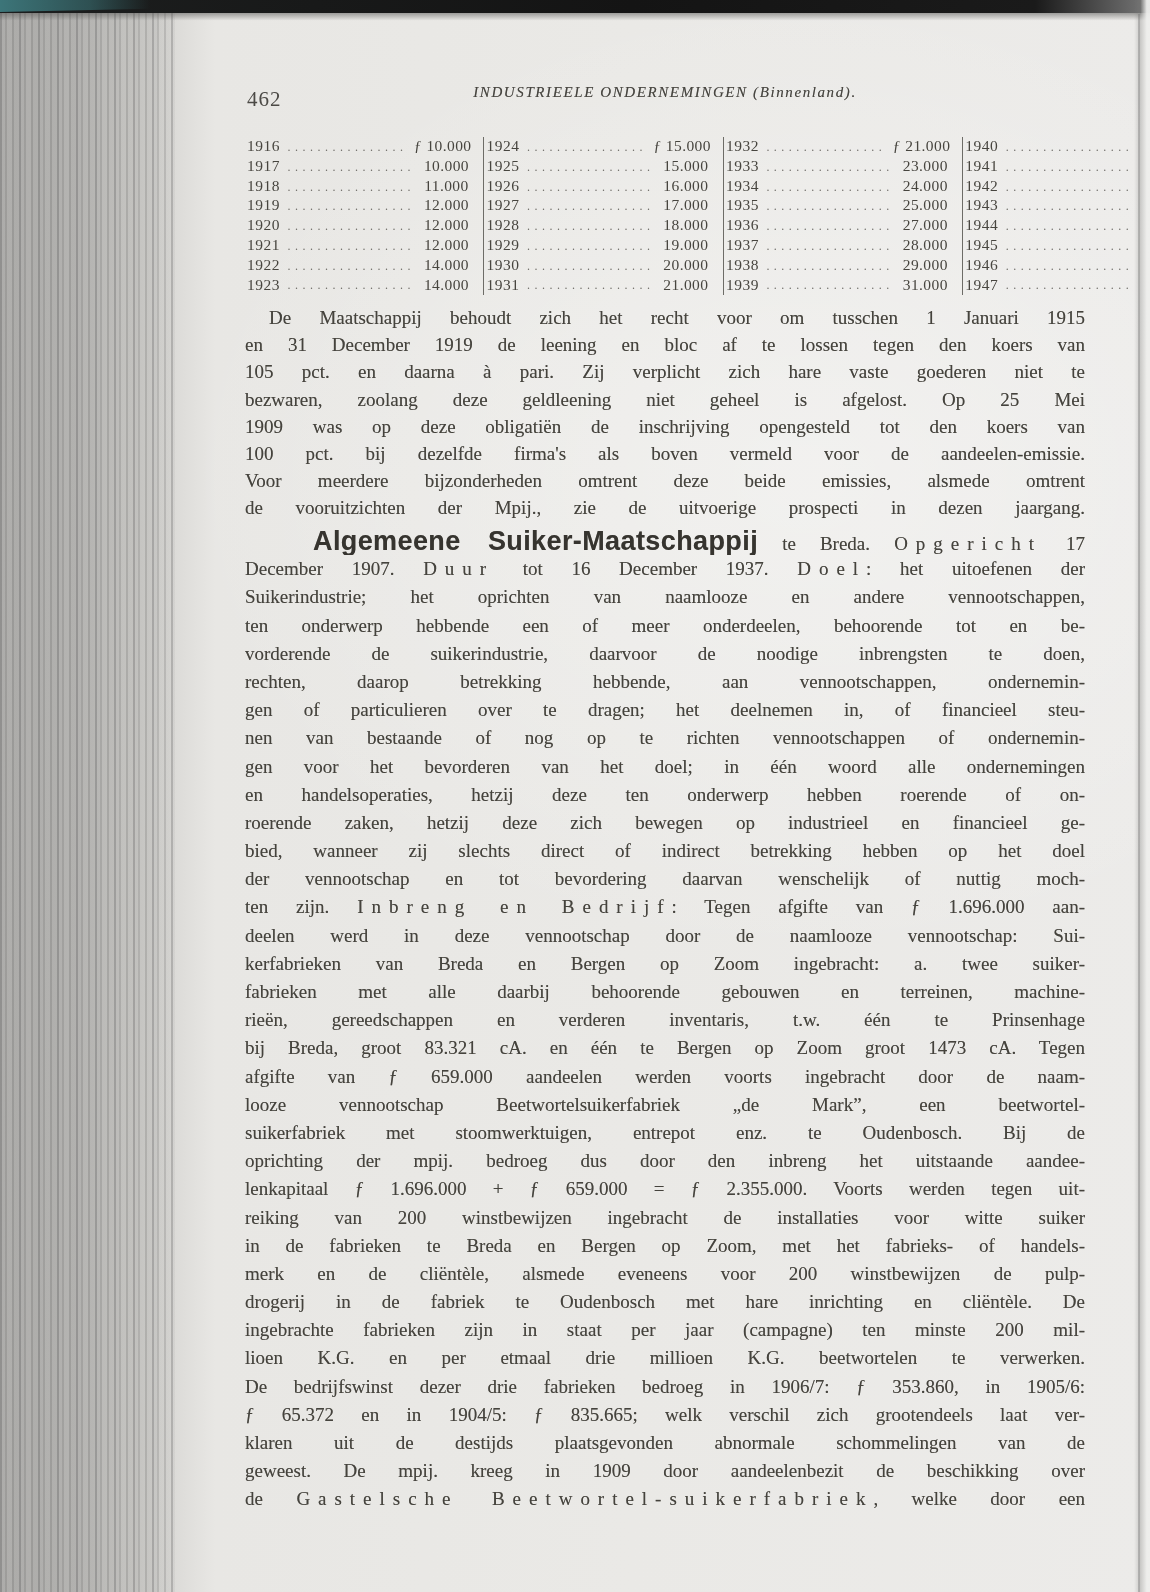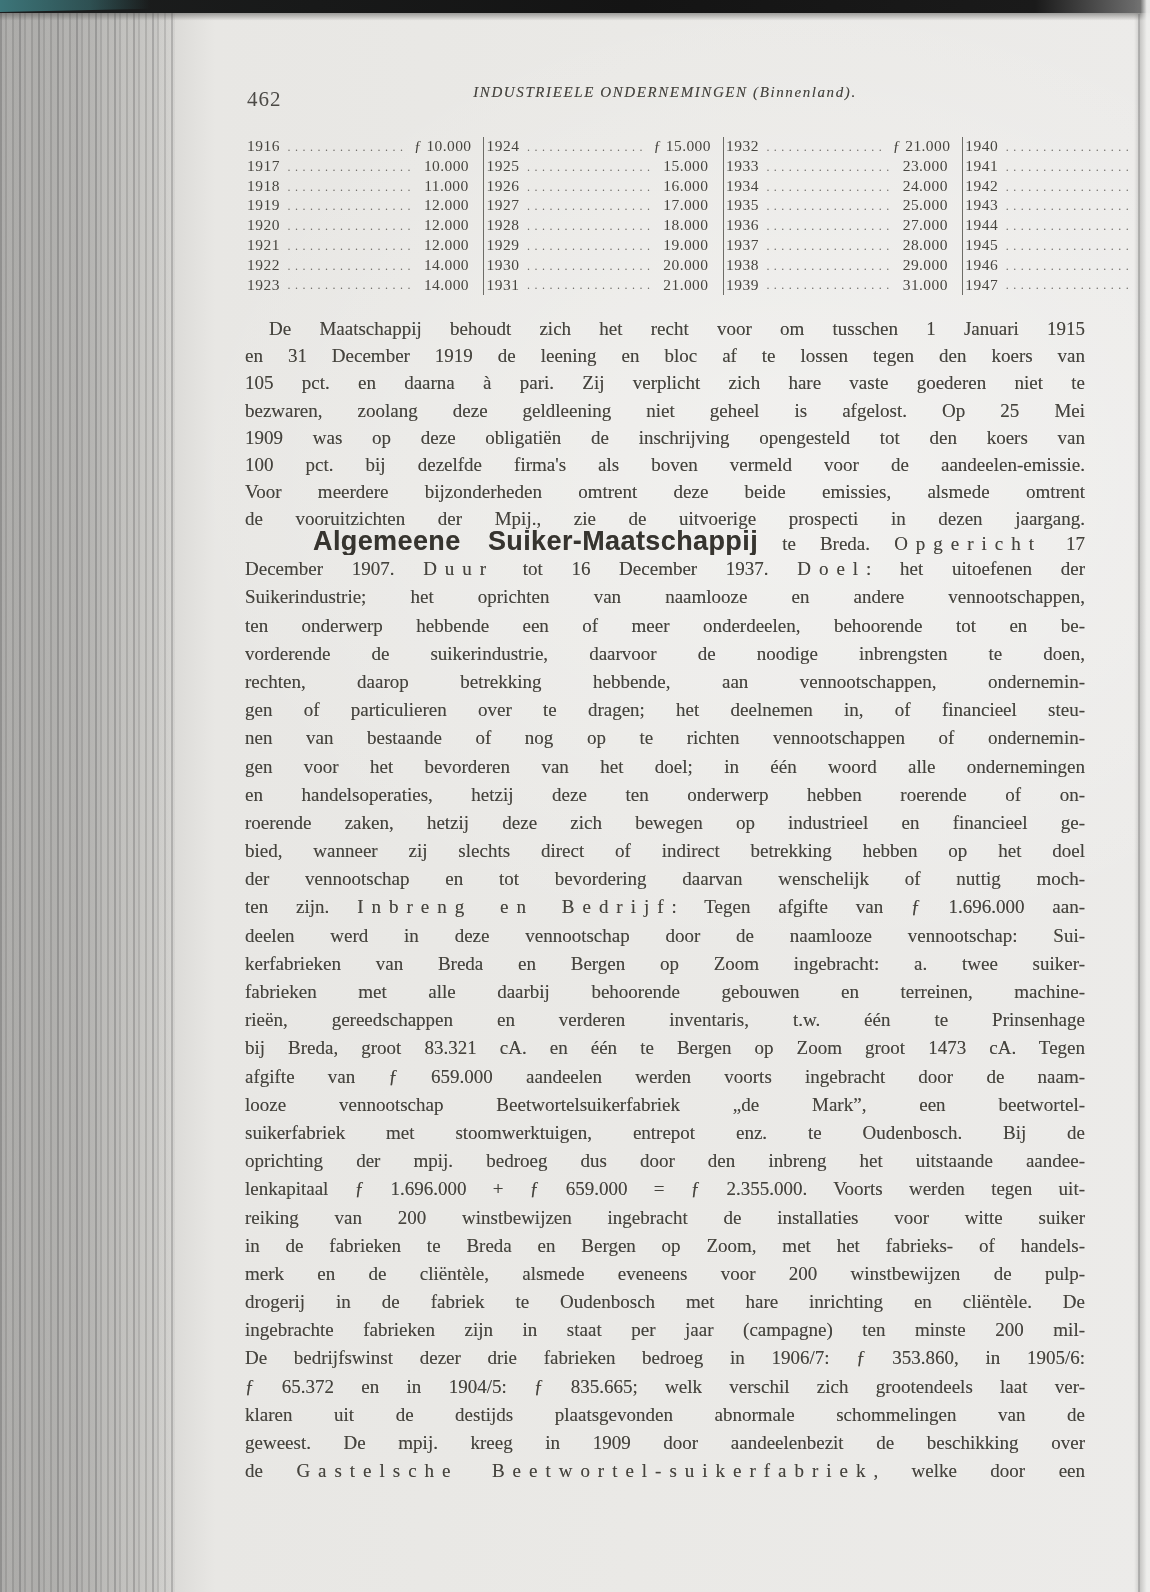--- a/index.html
+++ b/index.html
@@ -71,21 +71,21 @@
   .trow { display: flex; align-items: baseline; height: 19.8px; }
   .tyear { flex: 0 0 auto; letter-spacing: 0.5px; }
   .tdots {
     flex: 1 1 auto; overflow: hidden; white-space: nowrap;
     color: #716f6a; font-size: 12px; margin: 0 7px; align-self: center; padding-top: 7px;
   }
   .tdots::after { content: "·················"; letter-spacing: 3.5px; }
   .tval { flex: 0 0 auto; min-width: 50px; text-align: center; letter-spacing: 0.4px; }
 
   .para { position: absolute; left: 0; width: 840px; }
-  .p1 { top: 315px; }
+  .p1 { top: 304px; }
   .p2 { top: 527px; }
   .line {
     text-align: justify; text-align-last: justify;
     height: 27.2px; line-height: 27.2px; font-size: 19px;
     overflow: hidden; color: #45433d;
     text-shadow: 0 0 0.5px rgba(68,66,60,0.45);
   }
   .p2 .line { height: 28.2px; line-height: 28.2px; }
   .line.indent { padding-left: 24px; }
   .seg-b {
@@ -306,20 +306,21 @@
         <div class="line">afgifte van ƒ 659.000 aandeelen werden voorts ingebracht door de naam-</div>
         <div class="line">looze vennootschap Beetwortelsuikerfabriek „de Mark”, een beetwortel-</div>
         <div class="line">suikerfabriek met stoomwerktuigen, entrepot enz. te Oudenbosch. Bij de</div>
         <div class="line">oprichting der mpij. bedroeg dus door den inbreng het uitstaande aandee-</div>
         <div class="line">lenkapitaal ƒ 1.696.000 + ƒ 659.000 = ƒ 2.355.000. Voorts werden tegen uit-</div>
         <div class="line">reiking van 200 winstbewijzen ingebracht de installaties voor witte suiker</div>
         <div class="line">in de fabrieken te Breda en Bergen op Zoom, met het fabrieks- of handels-</div>
         <div class="line">merk en de cliëntèle, alsmede eveneens voor 200 winstbewijzen de pulp-</div>
         <div class="line">drogerij in de fabriek te Oudenbosch met hare inrichting en cliëntèle. De</div>
         <div class="line">ingebrachte fabrieken zijn in staat per jaar (campagne) ten minste 200 mil-</div>
+        <div class="line">lioen K.G. en per etmaal drie millioen K.G. beetwortelen te verwerken.</div>
         <div class="line">De bedrijfswinst dezer drie fabrieken bedroeg in 1906/7: ƒ 353.860, in 1905/6:</div>
         <div class="line">ƒ 65.372 en in 1904/5: ƒ 835.665; welk verschil zich grootendeels laat ver-</div>
         <div class="line">klaren uit de destijds plaatsgevonden abnormale schommelingen van de</div>
         <div class="line">geweest. De mpij. kreeg in 1909 door aandeelenbezit de beschikking over</div>
         <div class="line">de <span class="seg-sp">Gastelsche</span> <span class="seg-sp">Beetwortel-suikerfabriek</span>, welke door een</div>
       </div>
   </div>
 </div>
 
 </body></html>

